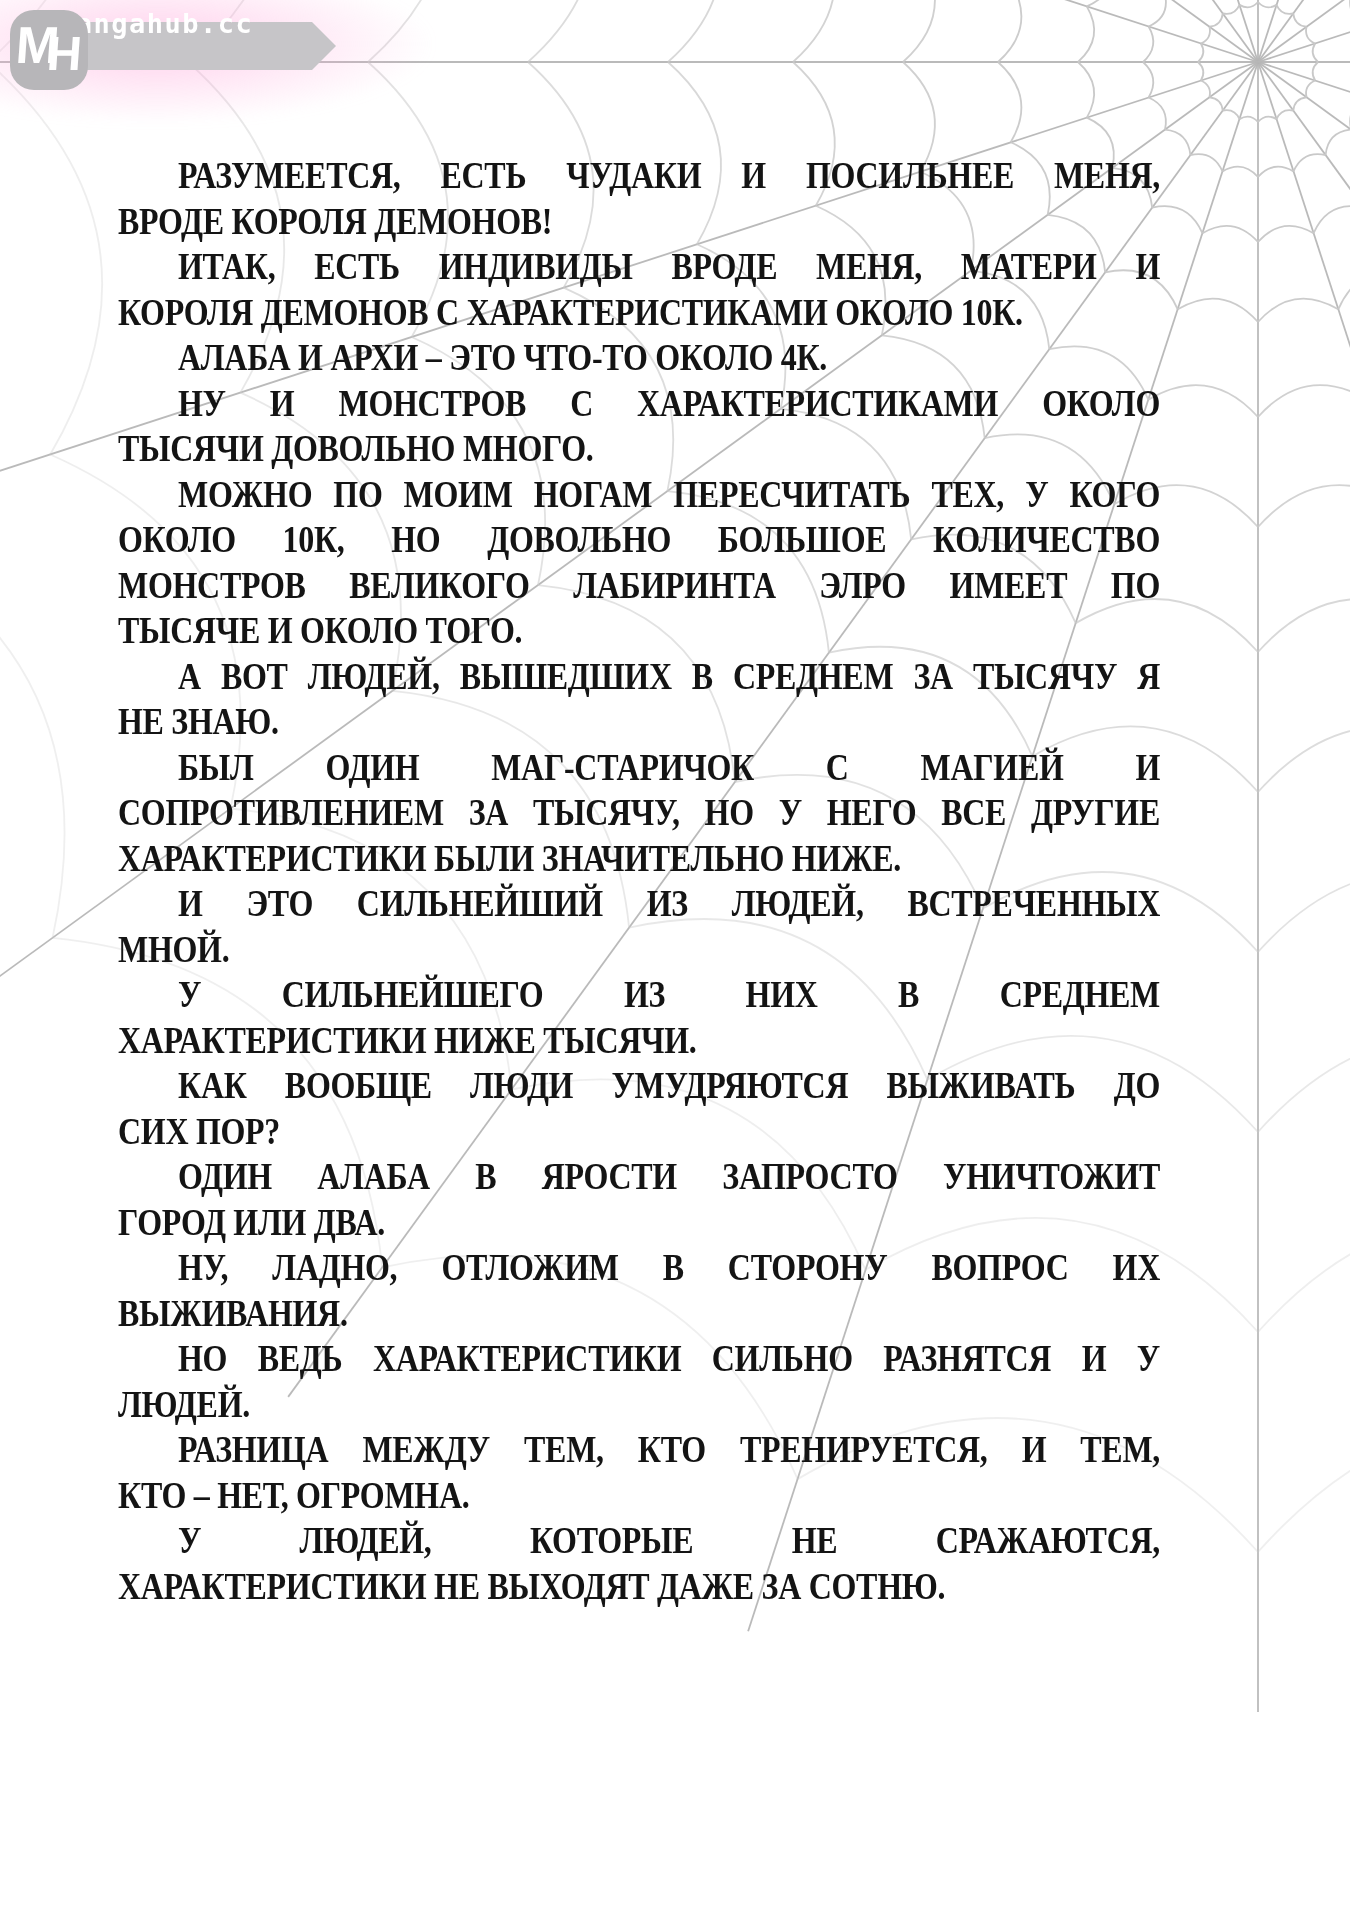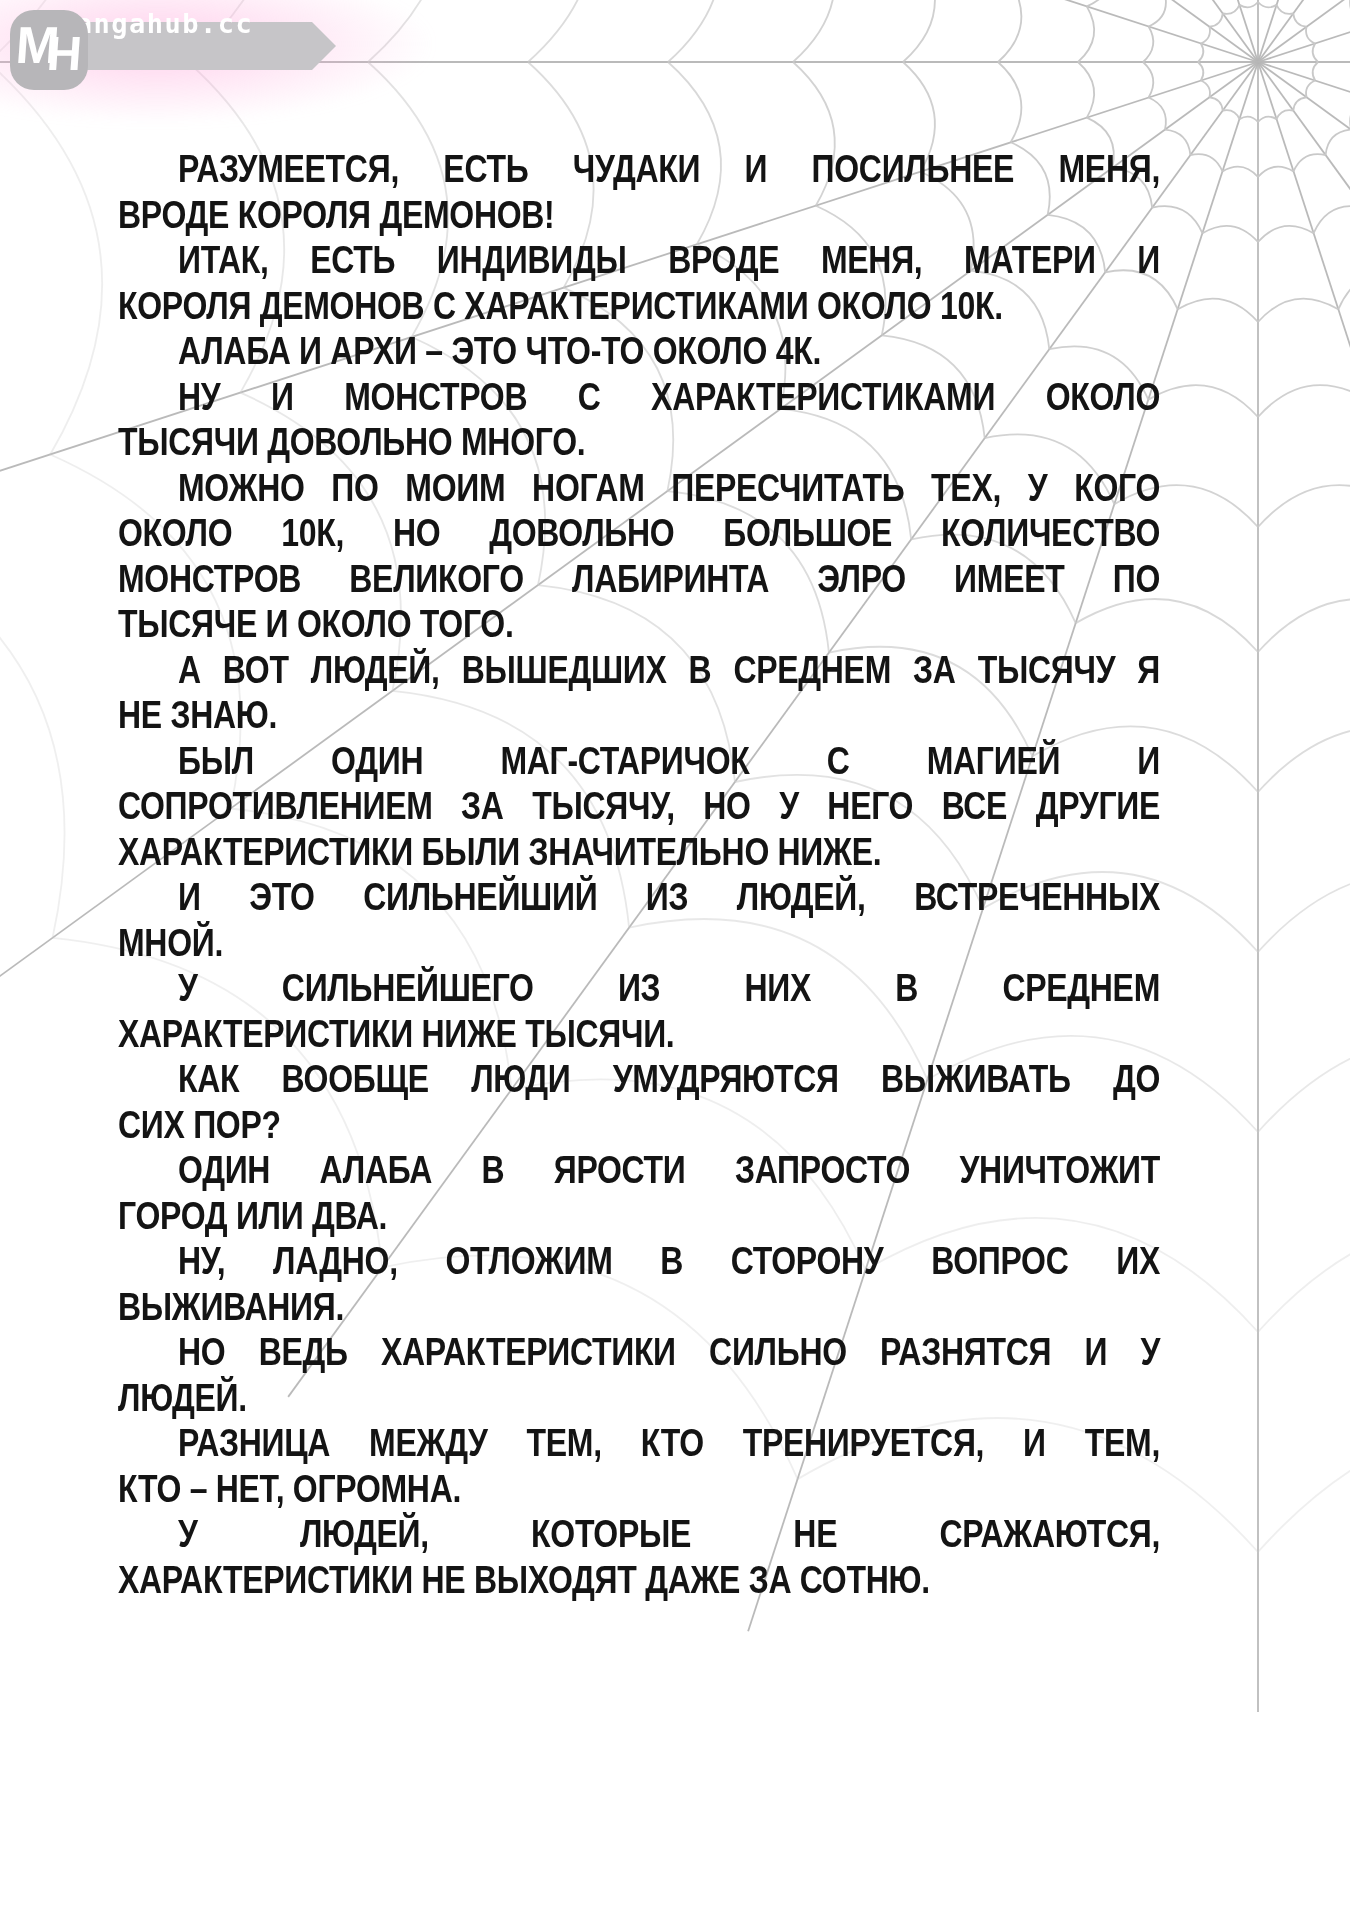--- a/index.html
+++ b/index.html
@@ -23,21 +23,21 @@
     clip-path:polygon(0 0, calc(100% - 24px) 0, 100% 50%, calc(100% - 24px) 100%, 0 100%);}
   .banner-text{position:absolute;left:58px;top:0;line-height:48px;color:#ffffff;
     font-family:"DejaVu Sans Mono",monospace;font-weight:bold;font-size:27px;letter-spacing:1.5px;}
   .icon{position:absolute;left:10px;top:10px;width:78px;height:80px;border-radius:24px;
     background:var(--icon-gray);overflow:hidden;}
   .icon .m,.icon .h{position:absolute;color:#ffffff;font-weight:bold;line-height:1;
     font-family:"Liberation Sans",sans-serif;transform:skewX(-4deg);}
   .icon .m{left:6px;top:9px;font-size:52px;}
   .icon .h{left:37px;top:20px;font-size:48px;}
   
-  #text-block{position:absolute;left:118px;top:147px;width:1042px;z-index:2;color:var(--text-black);}
+  #text-block{position:absolute;left:118px;top:153px;width:1042px;z-index:2;color:var(--text-black);font-family:Liberation Serif, serif;}
   .line{font-size:32px;font-weight:bold;line-height:45.5px;letter-spacing:-0.3px;
     text-align:justify;text-align-last:justify;text-justify:inter-word;
     transform:scaleY(1.2);transform-origin:50% 50%;}
   .line.first{text-indent:60px;}
   .line.last{text-align-last:left;white-space:nowrap;}
 </style>
 </head>
 <body>
 
 <div class="page">

